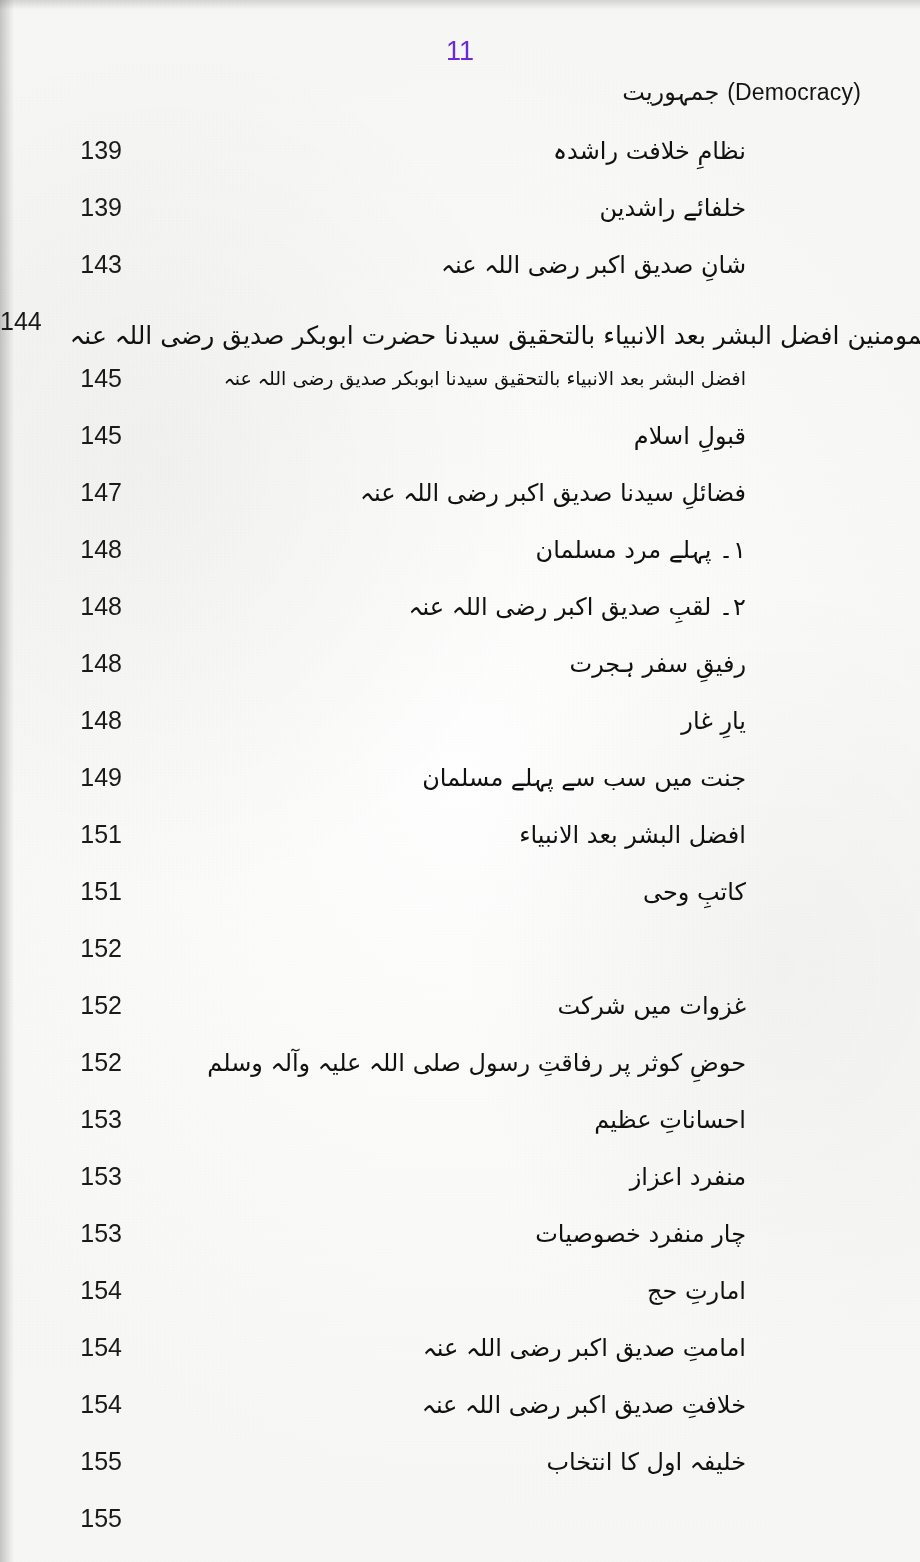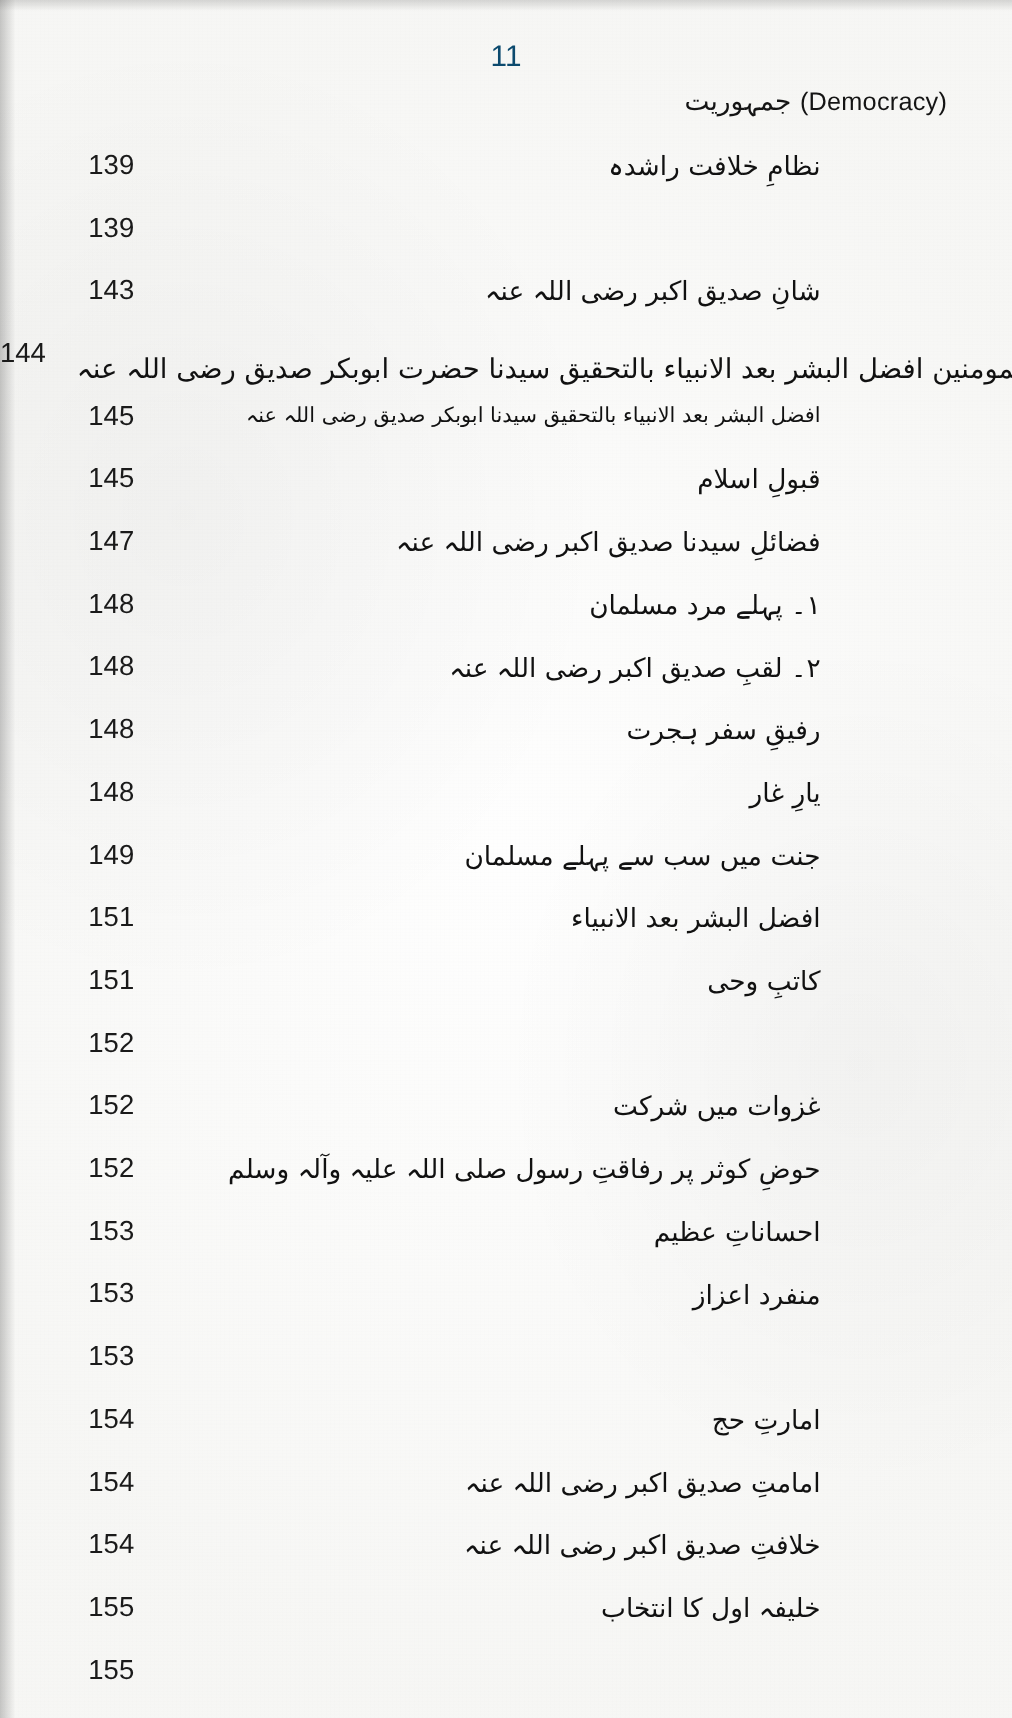--- a/index.html
+++ b/index.html
@@ -49,21 +49,21 @@
     width: 920px;
     height: 1562px;
   }
   .page-number {
     position: absolute;
     top: 36px;
     left: 0;
     width: 920px;
     text-align: center;
     font-size: 27px;
-    color: #0c4a6e;
+    color: #6d28d9;
     font-family: "Liberation Sans", sans-serif;
   }
   .heading-row {
     position: absolute;
     top: 78px;
     right: 59px;
     font-size: 24px;
     color: #141414;
     direction: rtl;
     text-align: right;
@@ -135,20 +135,21 @@
     <span>جمہوریت</span>
   </div>
 
   <div class="toc" id="toc-container">
       <div class="toc-row blur-soft">
         <div class="pg">139</div>
         <div class="title">نظامِ خلافت راشدہ</div>
       </div>
       <div class="toc-row blur-soft">
         <div class="pg">139</div>
+        <div class="title">خلفائے راشدین</div>
       </div>
       <div class="toc-row blur-soft">
         <div class="pg">143</div>
         <div class="title">شانِ صدیق اکبر رضی اللہ عنہ</div>
       </div>
       <div class="toc-row blur-soft long">
         <div class="pg">144</div>
         <div class="title">امیر المومنین افضل البشر بعد الانبیاء بالتحقیق سیدنا حضرت ابوبکر صدیق رضی اللہ عنہ</div>
       </div>
       <div class="toc-row blur-soft long2">
@@ -205,20 +206,21 @@
       <div class="toc-row blur-soft">
         <div class="pg">153</div>
         <div class="title">احساناتِ عظیم</div>
       </div>
       <div class="toc-row blur-soft">
         <div class="pg">153</div>
         <div class="title">منفرد اعزاز</div>
       </div>
       <div class="toc-row blur-soft">
         <div class="pg">153</div>
+        <div class="title">چار منفرد خصوصیات</div>
       </div>
       <div class="toc-row blur-soft">
         <div class="pg">154</div>
         <div class="title">امارتِ حج</div>
       </div>
       <div class="toc-row blur-soft">
         <div class="pg">154</div>
         <div class="title">امامتِ صدیق اکبر رضی اللہ عنہ</div>
       </div>
       <div class="toc-row blur-soft">

